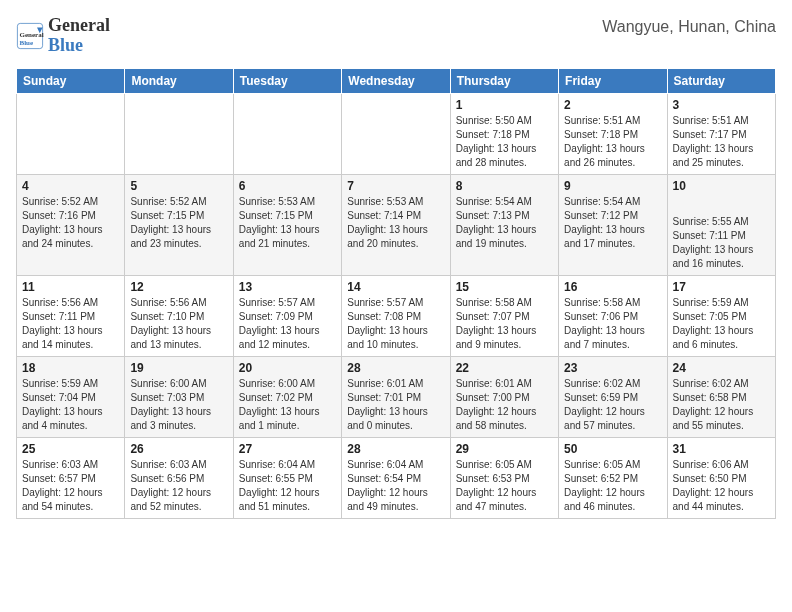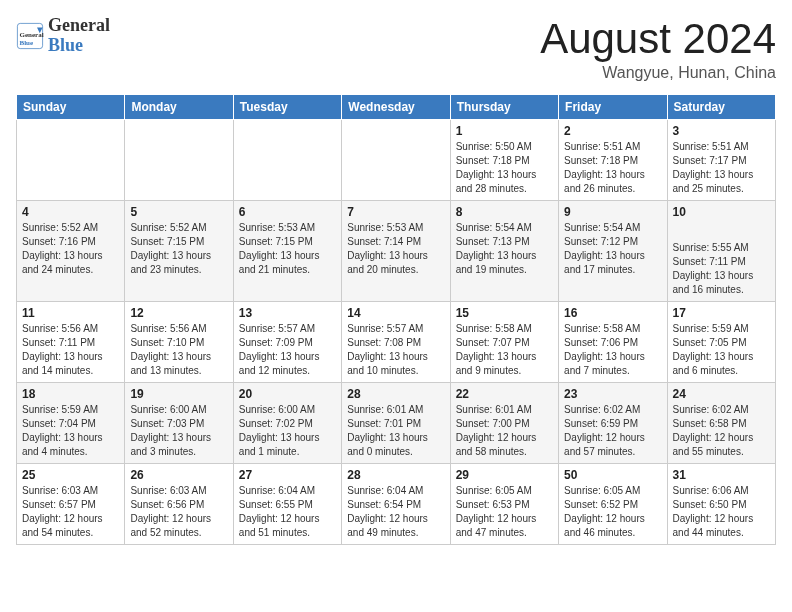--- a/index.html
+++ b/index.html
@@ -99,21 +99,20 @@
       <polygon points="30,8 38,8 34,16" fill="#3a7abf"></polygon>
     </svg>
     <div>
       <div class="logo-text">
         <span class="logo-general">General</span><br>
         <span class="logo-blue">Blue</span>
       </div>
     </div>
   </div>
   <div class="title-block">
-    <div class="month-title">August 2024</div>
     <div class="location">Wangyue, Hunan, China</div>
   </div>
 </div>
 
 <table class="calendar">
   <thead>
     <tr>
     <th>Sunday</th>
         <th>Monday</th>
         <th>Tuesday</th>

